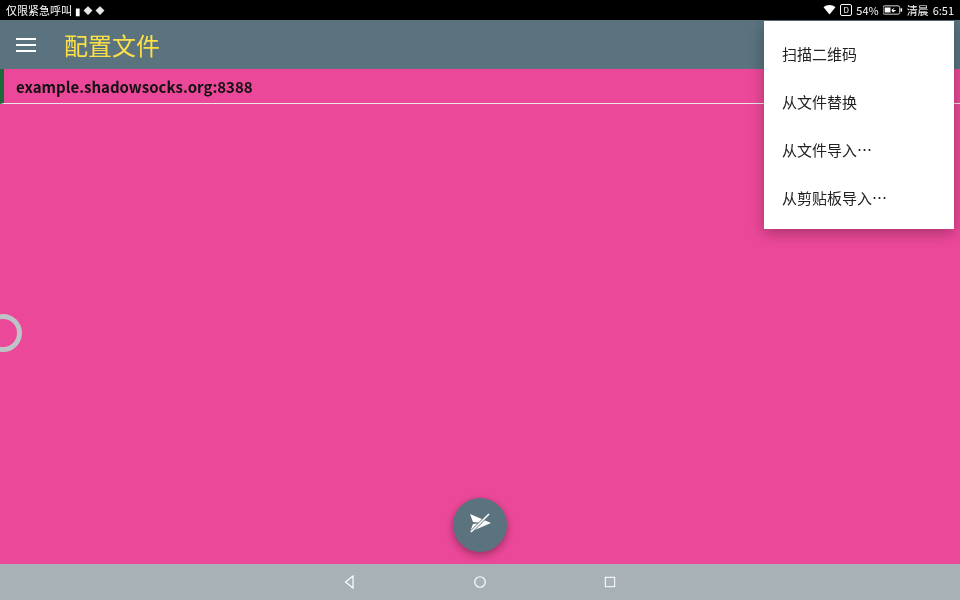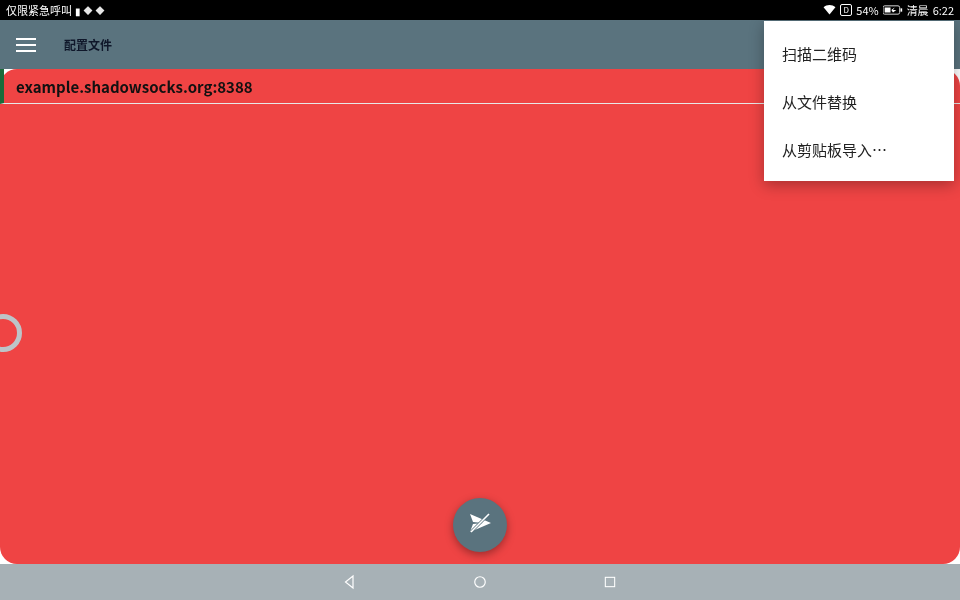--- a/index.html
+++ b/index.html
@@ -24,27 +24,26 @@
     align-items: center;
     padding: 0 16px;
     gap: 24px;
   }
   .hamburger {
     width: 24px; height: 24px;
     display: flex; flex-direction: column; justify-content: center; gap: 4px;
     cursor: pointer;
   }
   .hamburger span { display:block; height: 2px; background:#fff; width: 20px; }
-  .app-title { color:#0f172a; font-size: 12px; font-weight: 700; }
+  .app-title { color:#fde047; font-size: 24px; font-weight: 400; }
 
   .content {
     height: calc(600px - 20px - 49px - 36px);
-    background:#ef4444;
+    background:#ec4899;
     position: relative;
-    border-radius: 17px;
   }
 
   .profile-list { }
   .profile-item {
     height: 35px;
     display:flex;
     align-items:center;
     padding: 0 12px;
     border-left: 4px solid #1B6B3A;
     border-bottom: 1px solid #e8e8e8;
@@ -132,21 +131,21 @@
       <span>54%</span>
       <span>
         <svg width="20" height="10" viewBox="0 0 24 12">
             <rect x="0" y="1" width="20" height="10" rx="2" fill="none" stroke="#fff" stroke-width="1"></rect>
             <rect x="21" y="4" width="2" height="4" fill="#fff"></rect>
             <rect x="2" y="3" width="7" height="6" fill="#fff"></rect>
             <path d="M10 6 L14 3 L12 6 L16 6 L12 9 Z" fill="#fff"></path>
           </svg>
       </span>
       <span>清晨</span>
-        <span>6:22</span>
+        <span>6:51</span>
     </div>
   </div>
 
   <div class="appbar">
     <div class="hamburger">
       <span></span>
         <span></span>
         <span></span>
     </div>
     <div class="app-title">配置文件</div>
@@ -192,18 +191,21 @@
 
   <div class="overlay-layer">
     <div class="menu-popup">
       <div class="menu-item">
           <span>扫描二维码</span>
         </div>
       <div class="menu-item">
           <span>从文件替换</span>
         </div>
       <div class="menu-item">
+          <span>从文件导入…</span>
+        </div>
+      <div class="menu-item">
           <span>从剪贴板导入…</span>
         </div>
     </div>
   </div>
 
 </div>
 
 </body></html>

